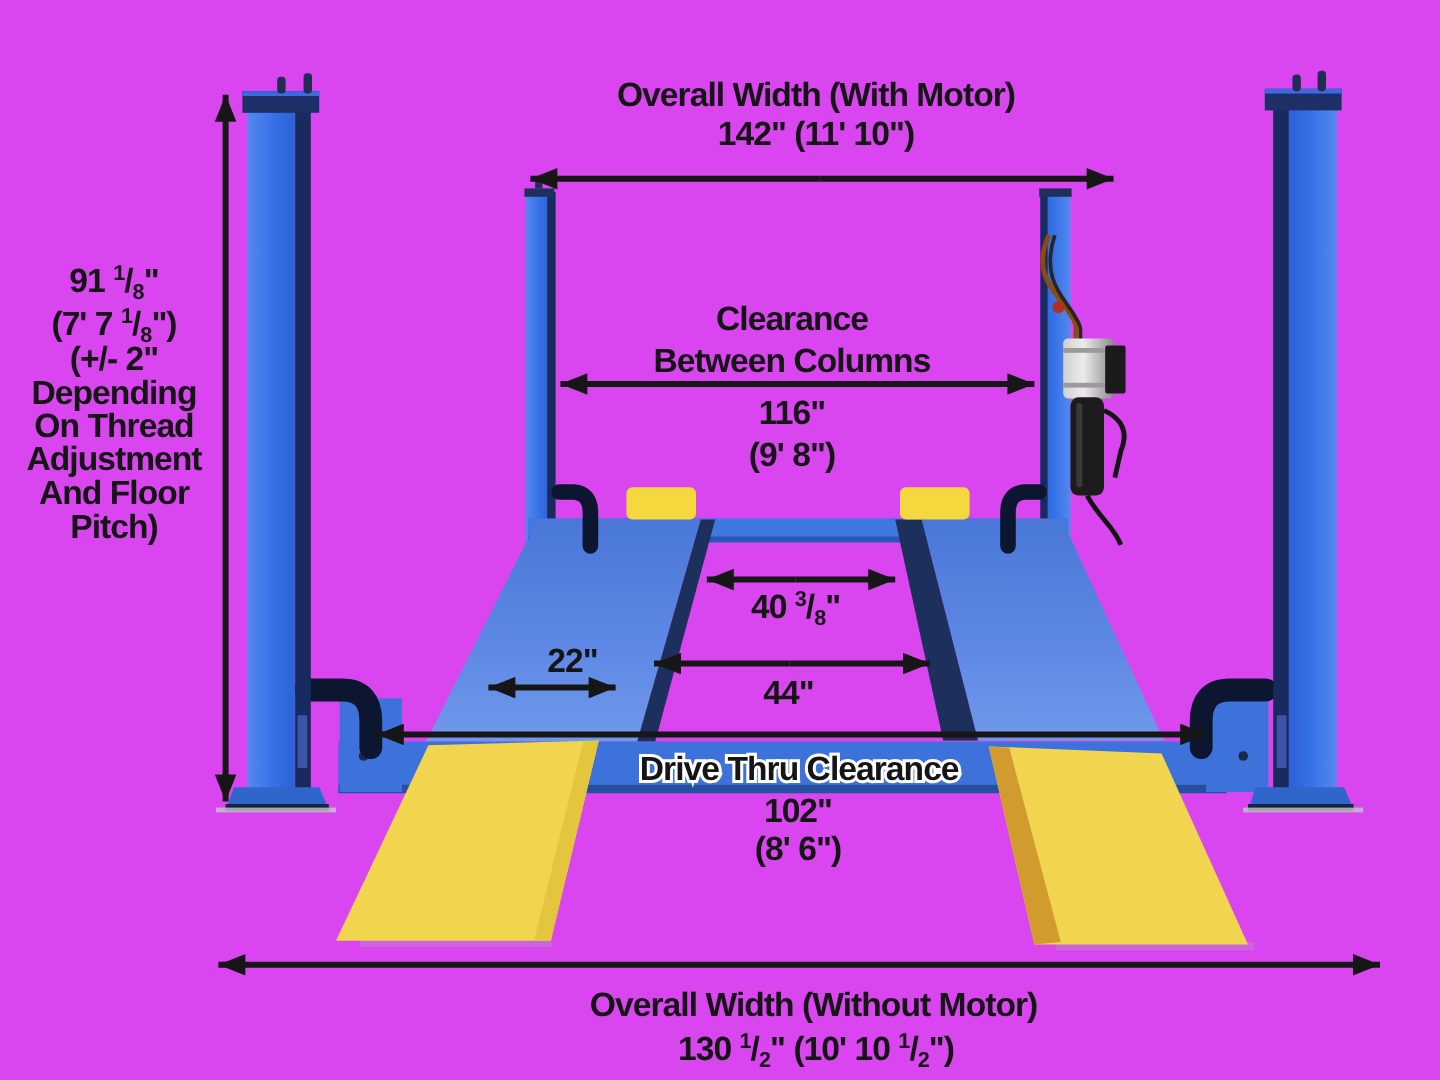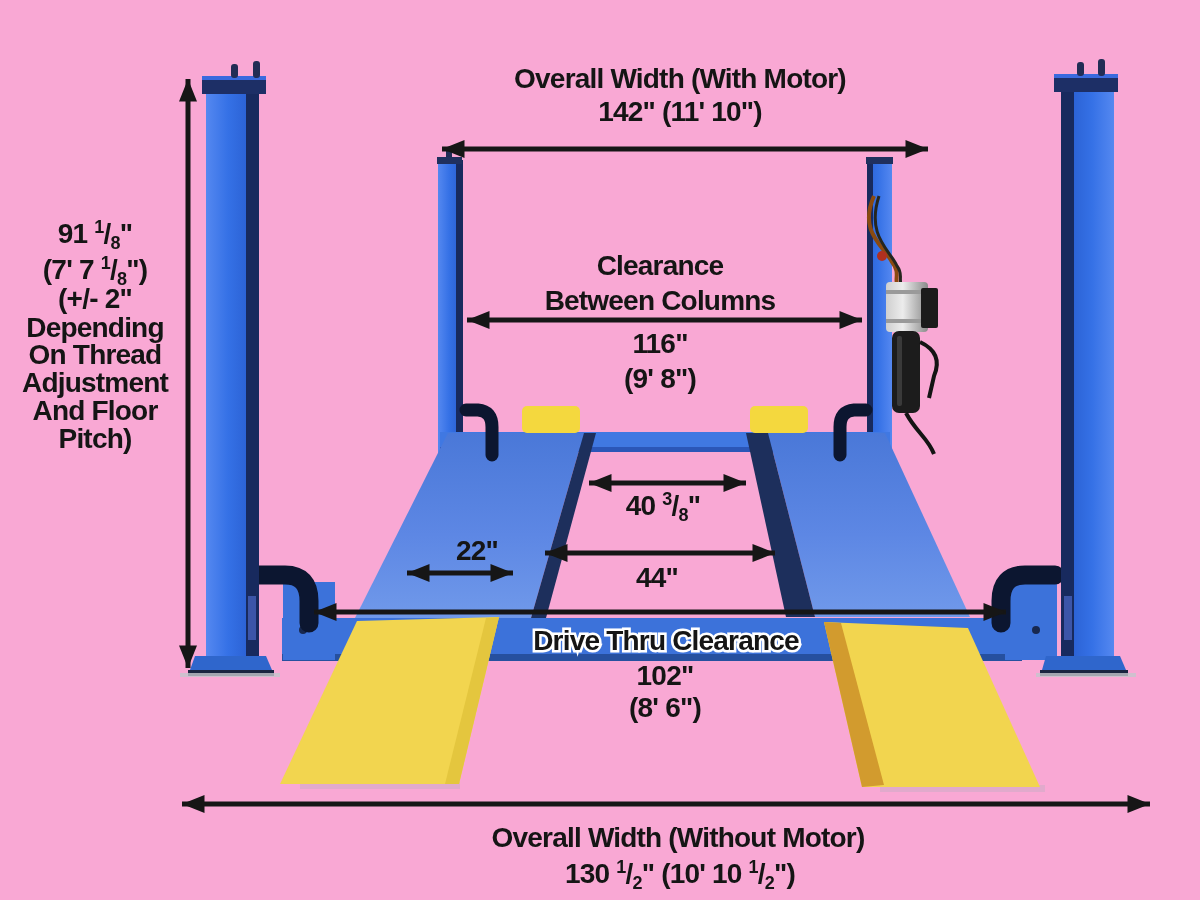--- a/index.html
+++ b/index.html
@@ -1,16 +1,16 @@
 <!DOCTYPE html>
 <html><head>
 <meta charset="utf-8">
 <style>
   html,body{margin:0;padding:0;background:#fff;}
-  .stage{width:1200px;height:900px;position:relative;background:#f9a8d4;overflow:hidden;}
+  .stage{width:1200px;height:900px;position:relative;background:#d946ef;overflow:hidden;}
   text{font-family:"Liberation Sans","DejaVu Sans",sans-serif;font-weight:700;fill:#151515;}
   .lbl{font-size:28px;letter-spacing:-0.8px;}
   .outline{stroke:#ffffff;stroke-width:5px;paint-order:stroke;}
   .frac{font-size:18px;}
 </style>
 </head>
 <body>
 
 <div class="stage">
 <svg width="1200" height="900" viewBox="0 0 1200 900">

